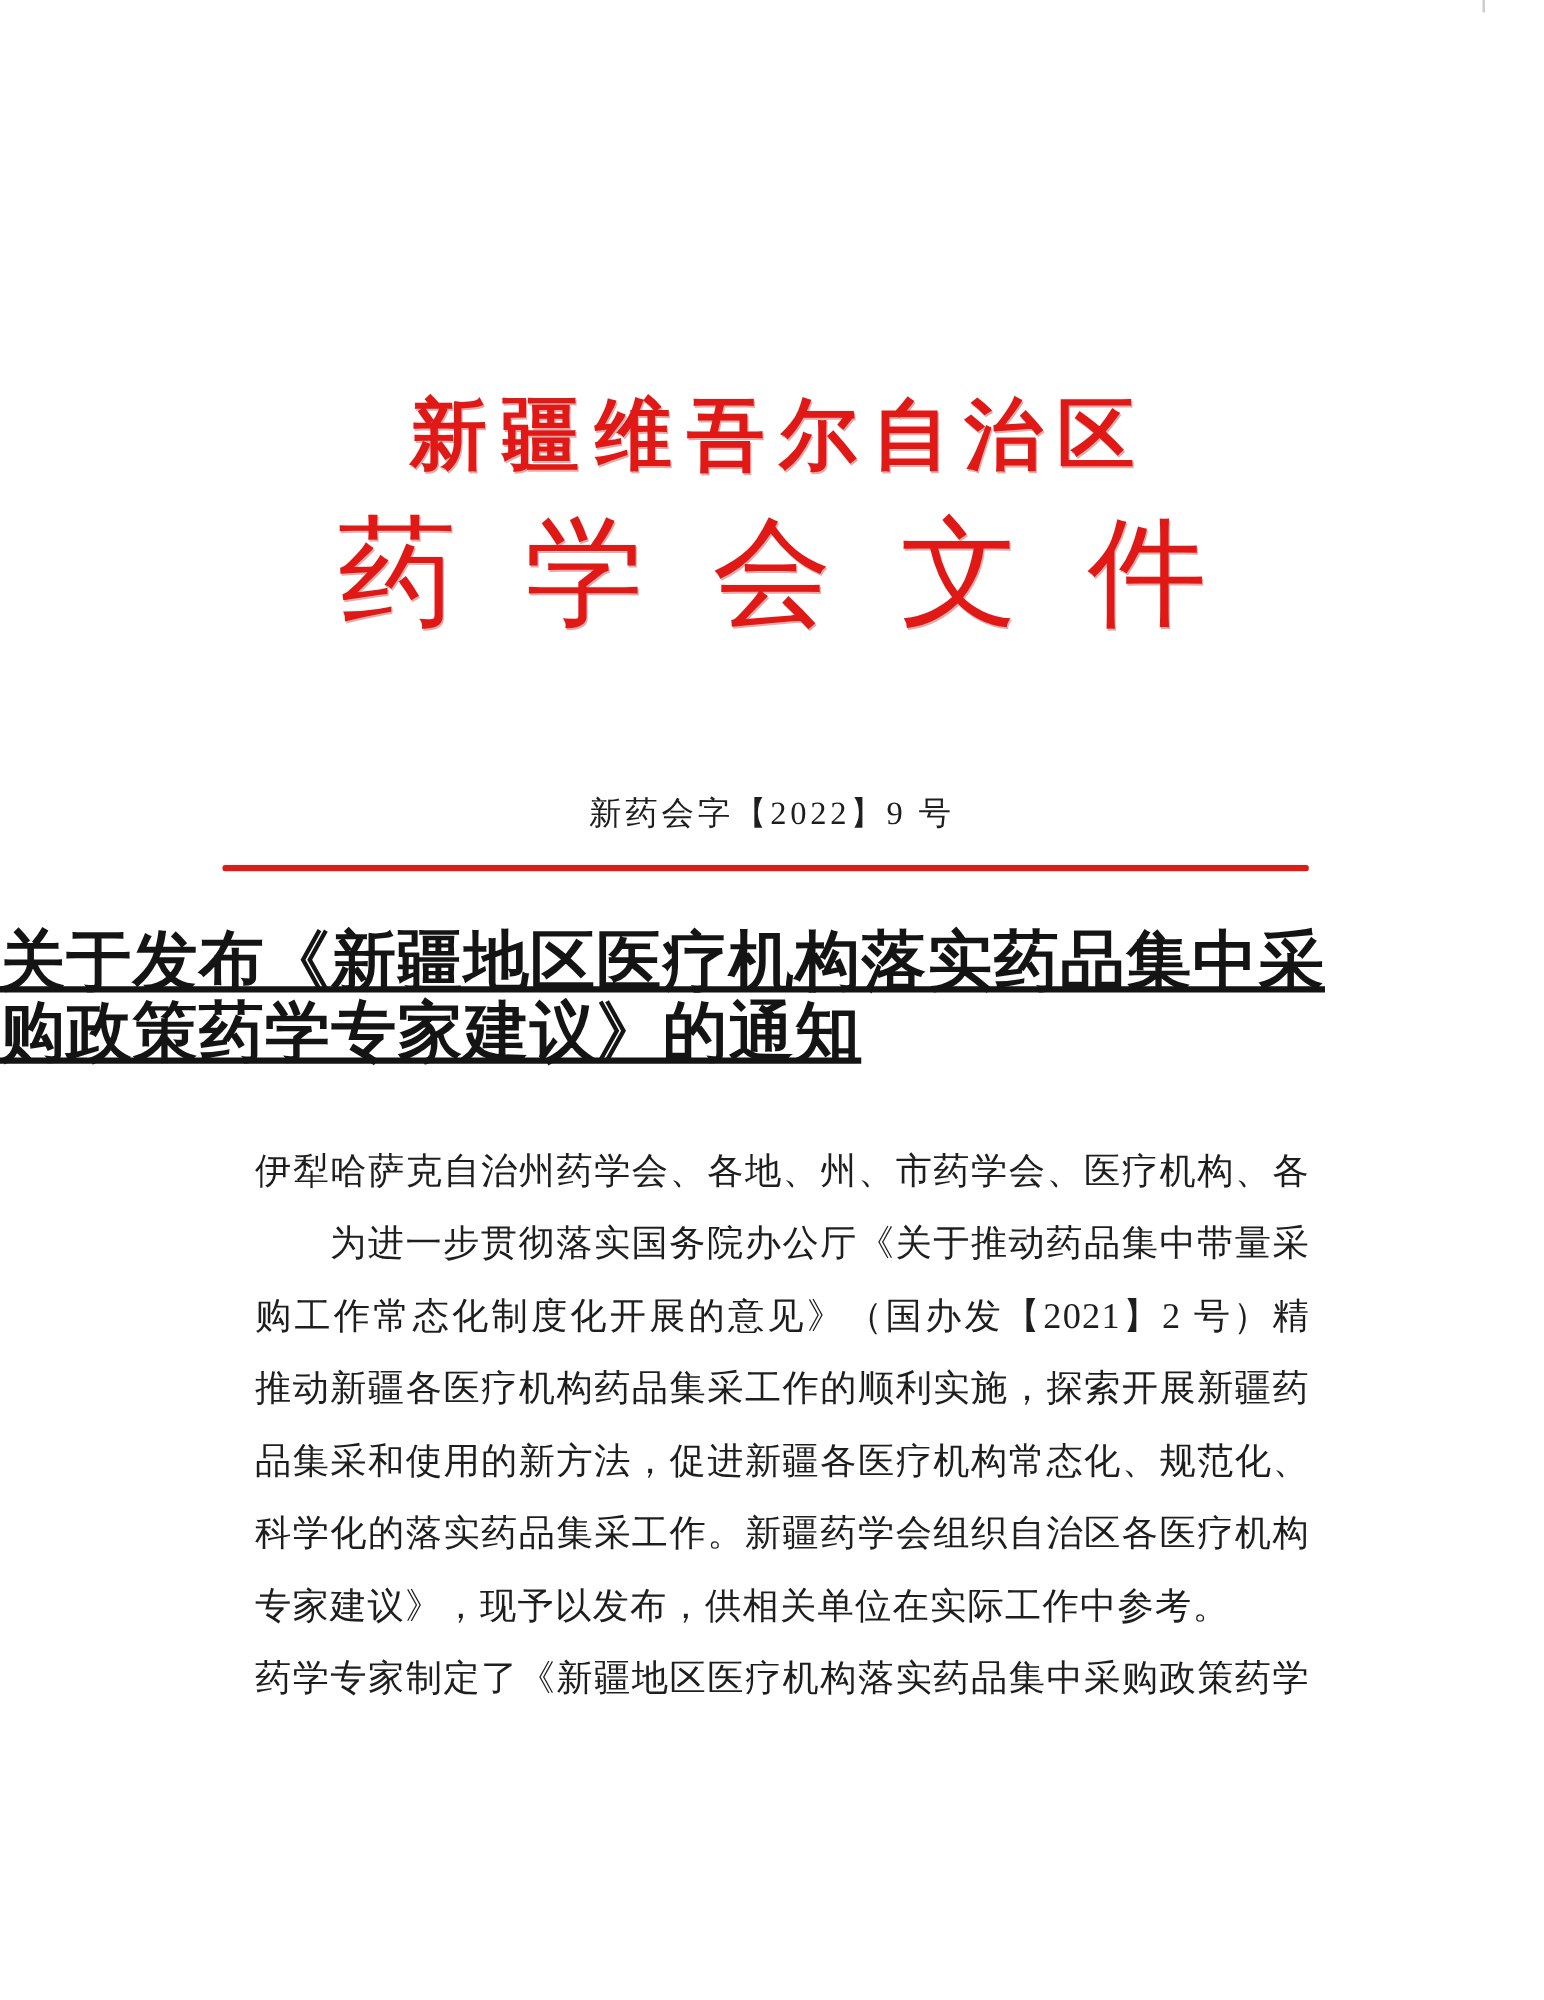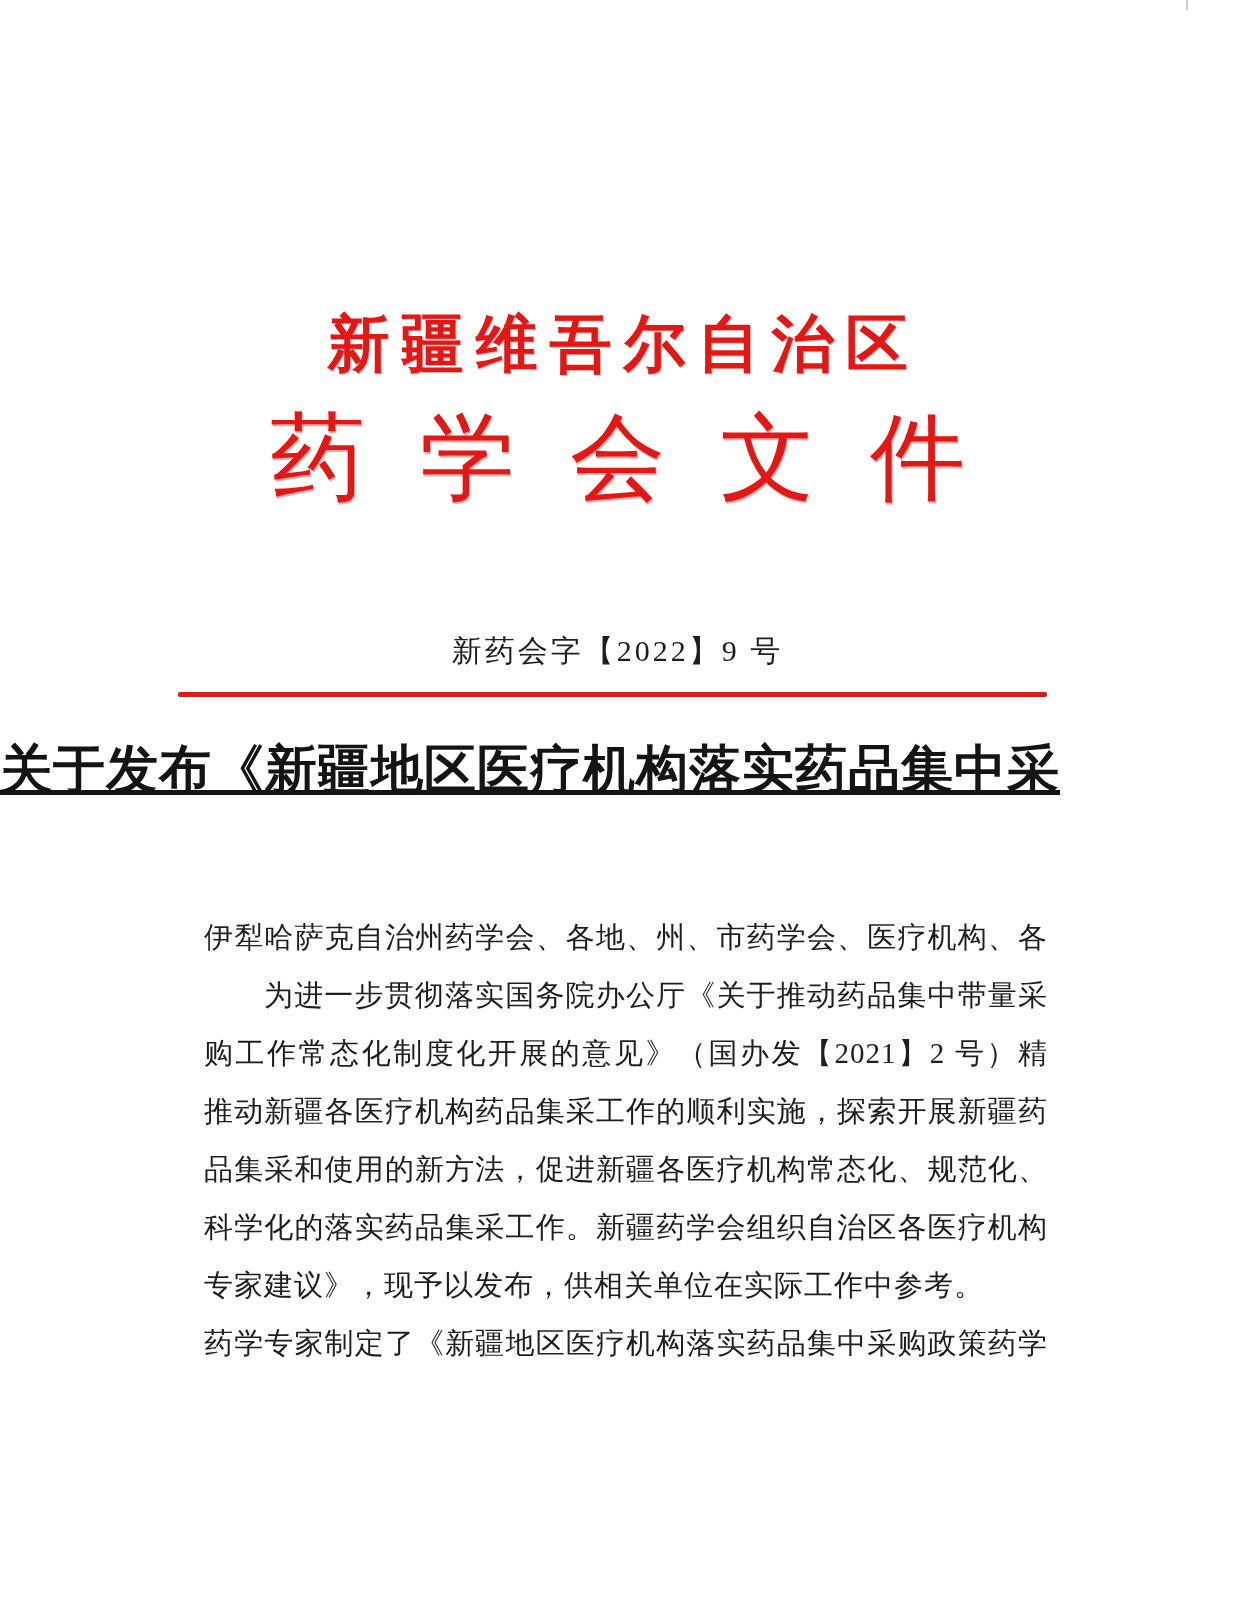--- a/index.html
+++ b/index.html
@@ -35,40 +35,39 @@
     position: absolute;
     top: 316px; left: 0; width: 100%;
     text-align: center;
     font-size: 62px;
     font-weight: bold;
     color: var(--red-header);
     letter-spacing: 12px;
     padding-left: 12px;      
     line-height: 66px;
     text-shadow: 1px 1px 0 rgba(160,20,16,.35);
-    font-family: Liberation Mono, monospace;
   }
   .doctype {
     position: absolute;
     top: 406px; left: 0; width: 100%;
     text-align: center;
     font-size: 95px;
     font-weight: normal;
     color: var(--red-header);
     letter-spacing: 55px;
     padding-left: 55px;      
     line-height: 104px;
     text-shadow: 1px 2px 0 rgba(160,20,16,.35);
   }
   
   .docnum {
     position: absolute;
     top: 630px; left: 0; width: 100%;
     text-align: center;
-    font-size: 30px;
+    font-size: 26px;
     line-height: 42px;
     letter-spacing: 3px;
     color: var(--ink);
   }
   
   .rule {
     position: absolute;
     top: 692px; left: 178px;
     width: 869px; height: 5px;
     background: var(--red-rule);
@@ -120,20 +119,21 @@
     <div class="org">新疆维吾尔自治区</div>
     <div class="doctype">药学会文件</div>
   </div>
 
   <div class="docnum">新药会字【2022】9 号</div>
 
   <div class="rule"></div>
 
   <div class="title">
     <div class="tline">关于发布《新疆地区医疗机构落实药品集中采</div>
+    <div class="tline">购政策药学专家建议》的通知</div>
   </div>
 
   <div class="docbody">
     <div class="bl stretch">伊犁哈萨克自治州药学会、各地、州、市药学会、医疗机构、各</div>
     <div class="bl stretch indent">为进一步贯彻落实国务院办公厅《关于推动药品集中带量采</div>
     <div class="bl stretch">购工作常态化制度化开展的意见》（国办发【2021】2 号）精神，</div>
     <div class="bl stretch">推动新疆各医疗机构药品集采工作的顺利实施，探索开展新疆药</div>
     <div class="bl stretch">品集采和使用的新方法，促进新疆各医疗机构常态化、规范化、</div>
     <div class="bl stretch">科学化的落实药品集采工作。新疆药学会组织自治区各医疗机构</div>
     <div class="bl">专家建议》，现予以发布，供相关单位在实际工作中参考。</div>

